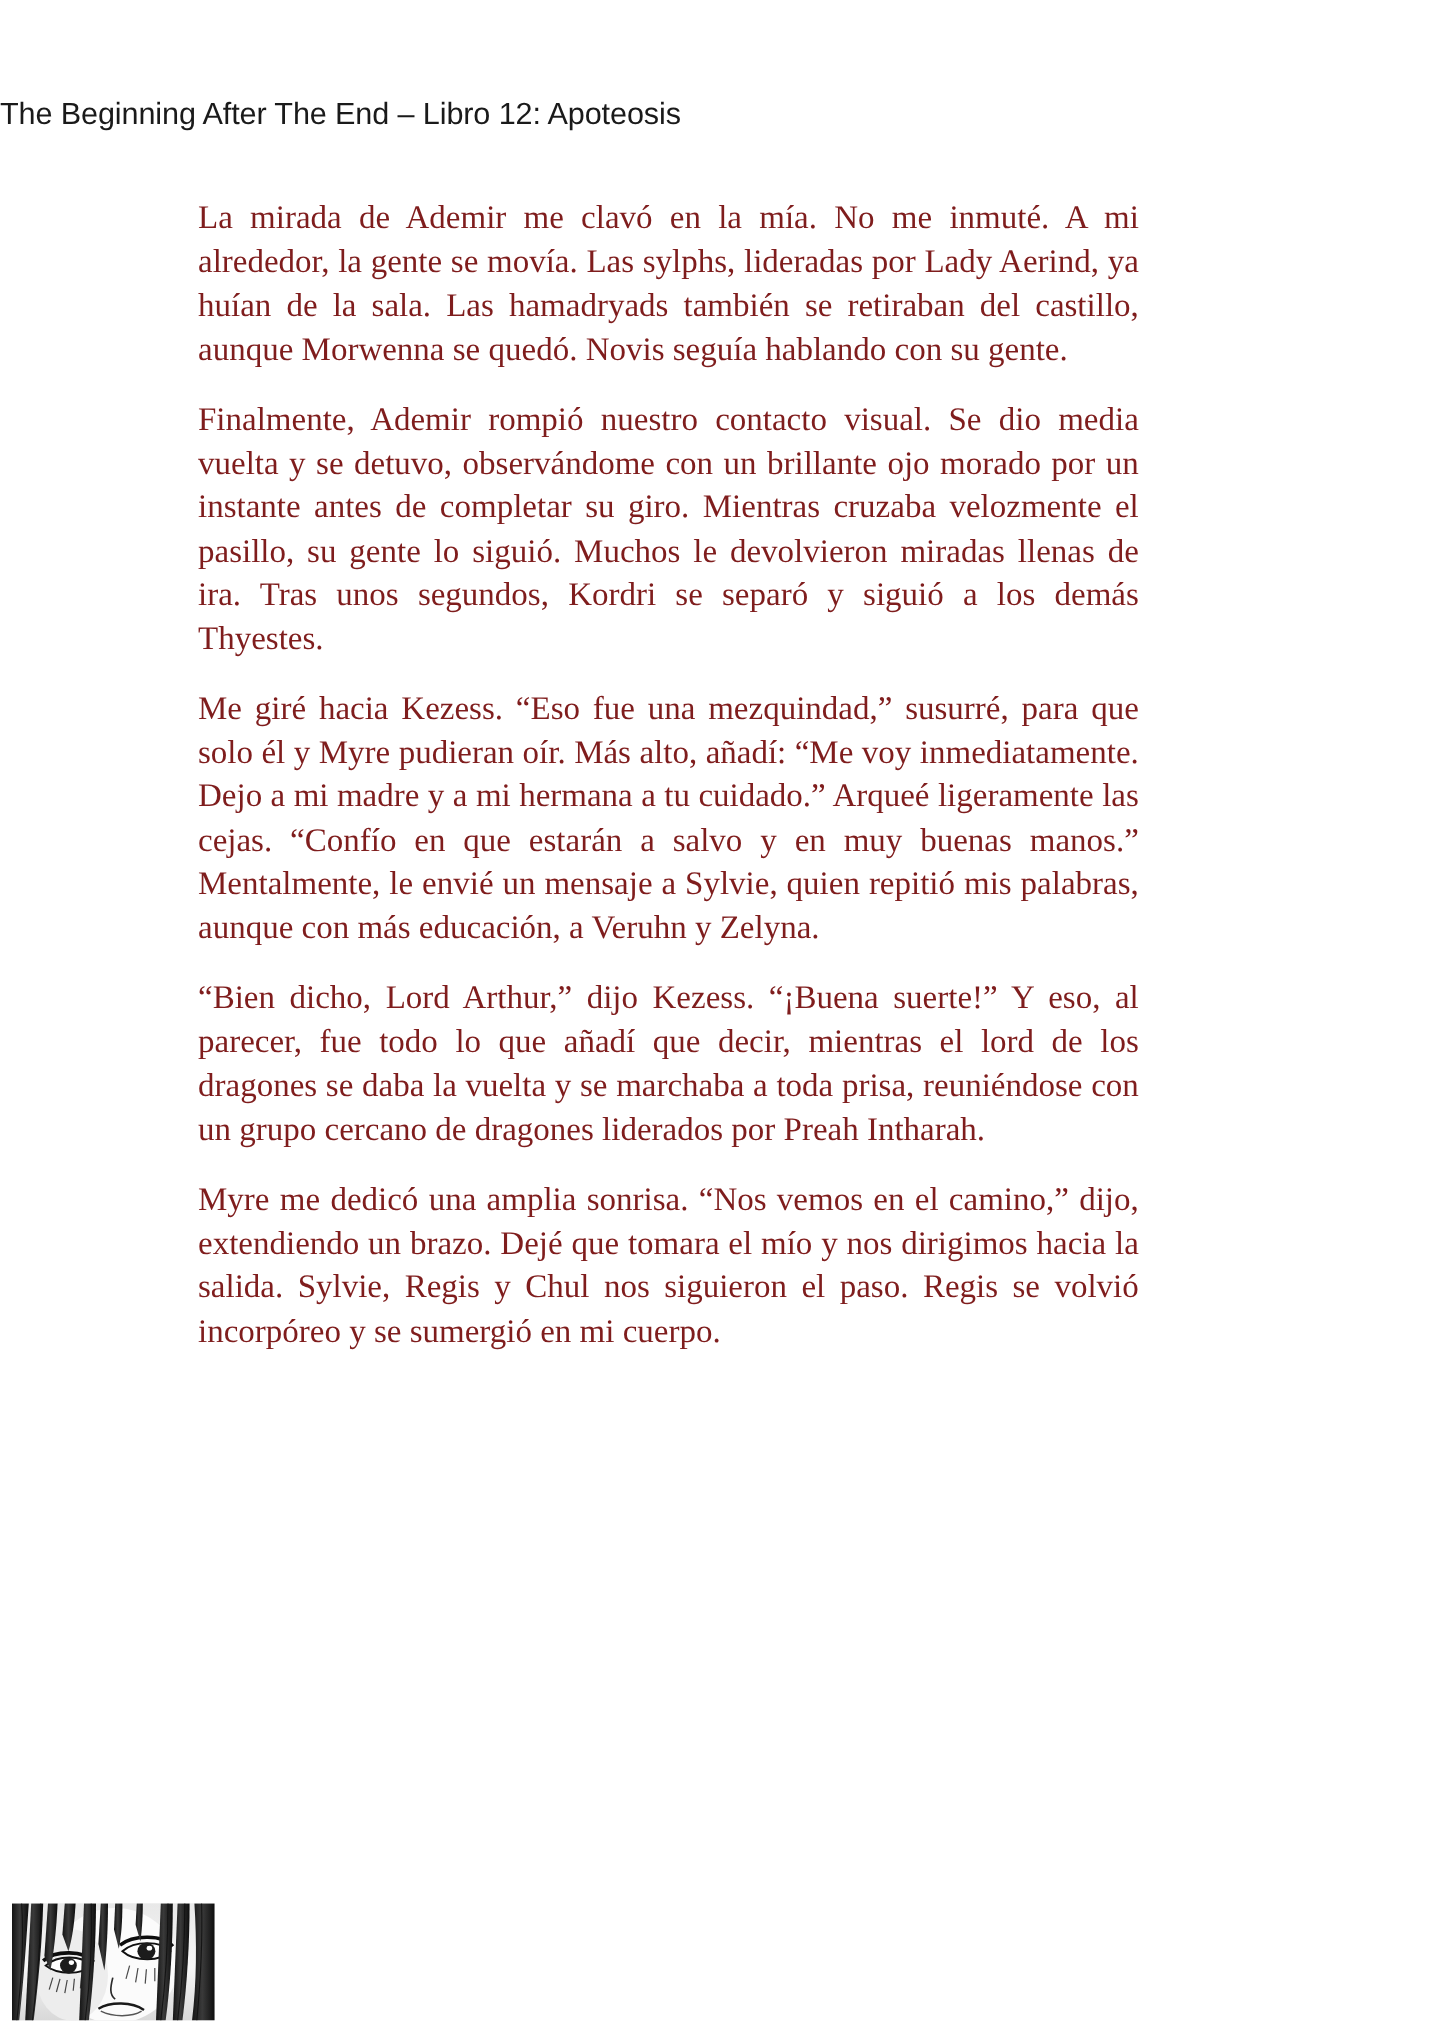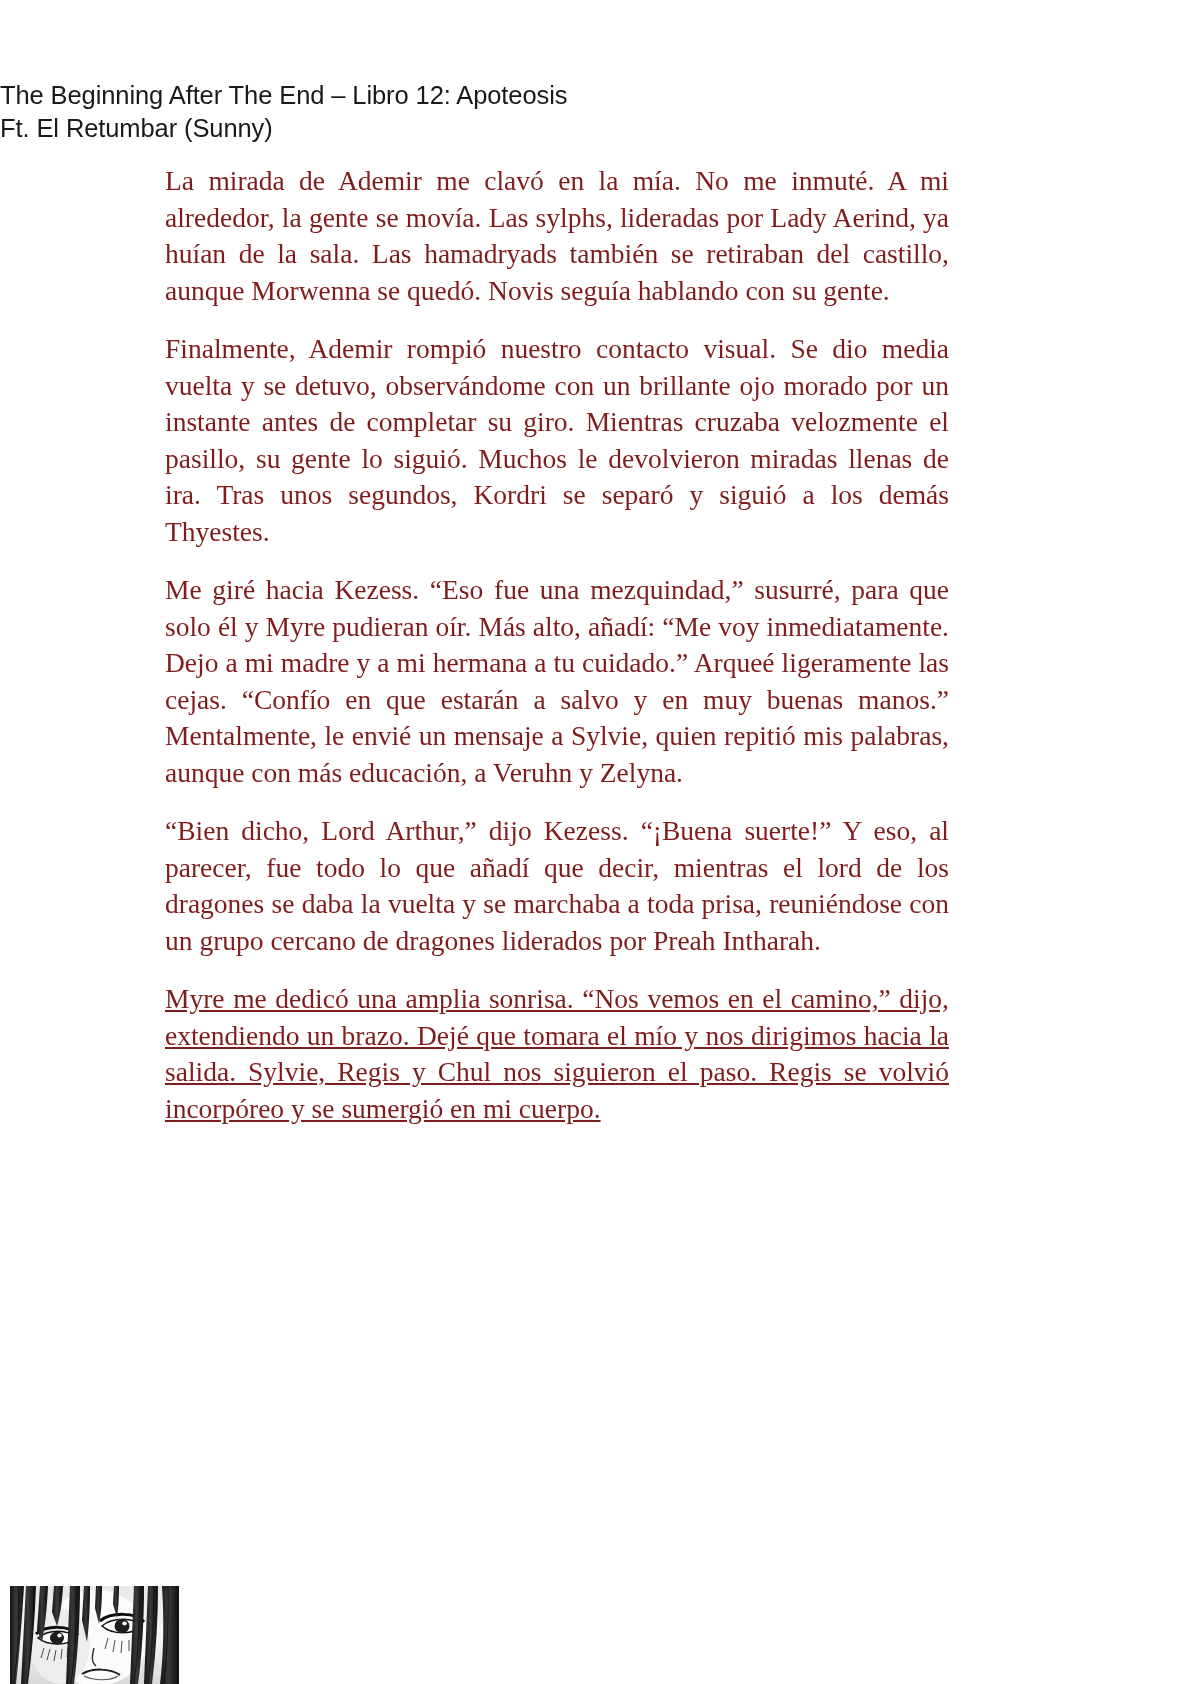--- a/index.html
+++ b/index.html
@@ -41,21 +41,21 @@
     font-family: "Liberation Serif", "DejaVu Serif", serif;
     font-size: 27.5px;
     line-height: 36.5px;
     color: #7f1d1d;
     text-align: justify;
     text-justify: inter-word;
     margin: 0 0 22px 0;
     -webkit-hyphens: none;
     hyphens: none;
   }
-  .para:last-child { margin-bottom: 15px; text-decoration: underline; }
+  .para:last-child { margin-bottom: 15px; }
 
   
   .illustration {
     position: absolute;
     left: 10px;
     top: 1586px;
     width: 169px;
     height: 98px;
     overflow: hidden;
     background: #f2f2f2;
@@ -63,21 +63,20 @@
   }
   .illustration svg { display: block; }
 </style>
 </head>
 <body>
 
 <div class="page">
 
   <div class="header">
     <span class="header-line">The Beginning After The End – Libro 12: Apoteosis</span>
-    <span class="header-line">Ft. El Retumbar (Sunny)</span>
   </div>
 
   <div class="body-col">
     <p class="para">La mirada de Ademir me clavó en la mía. No me inmuté. A mi alrededor, la gente se movía. Las sylphs, lideradas por Lady Aerind, ya huían de la sala. Las hamadryads también se retiraban del castillo, aunque Morwenna se quedó. Novis seguía hablando con su gente.</p>
     <p class="para">Finalmente, Ademir rompió nuestro contacto visual. Se dio media vuelta y se detuvo, observándome con un brillante ojo morado por un instante antes de completar su giro. Mientras cruzaba velozmente el pasillo, su gente lo siguió. Muchos le devolvieron miradas llenas de ira. Tras unos segundos, Kordri se separó y siguió a los demás Thyestes.</p>
     <p class="para">Me giré hacia Kezess. “Eso fue una mezquindad,” susurré, para que solo él y Myre pudieran oír. Más alto, añadí: “Me voy inmediatamente. Dejo a mi madre y a mi hermana a tu cuidado.” Arqueé ligeramente las cejas. “Confío en que estarán a salvo y en muy buenas manos.” Mentalmente, le envié un mensaje a Sylvie, quien repitió mis palabras, aunque con más educación, a Veruhn y Zelyna.</p>
     <p class="para">“Bien dicho, Lord Arthur,” dijo Kezess. “¡Buena suerte!” Y eso, al parecer, fue todo lo que añadí que decir, mientras el lord de los dragones se daba la vuelta y se marchaba a toda prisa, reuniéndose con un grupo cercano de dragones liderados por Preah Intharah.</p>
     <p class="para">Myre me dedicó una amplia sonrisa. “Nos vemos en el camino,” dijo, extendiendo un brazo. Dejé que tomara el mío y nos dirigimos hacia la salida. Sylvie, Regis y Chul nos siguieron el paso. Regis se volvió incorpóreo y se sumergió en mi cuerpo.</p>
   </div>
 

